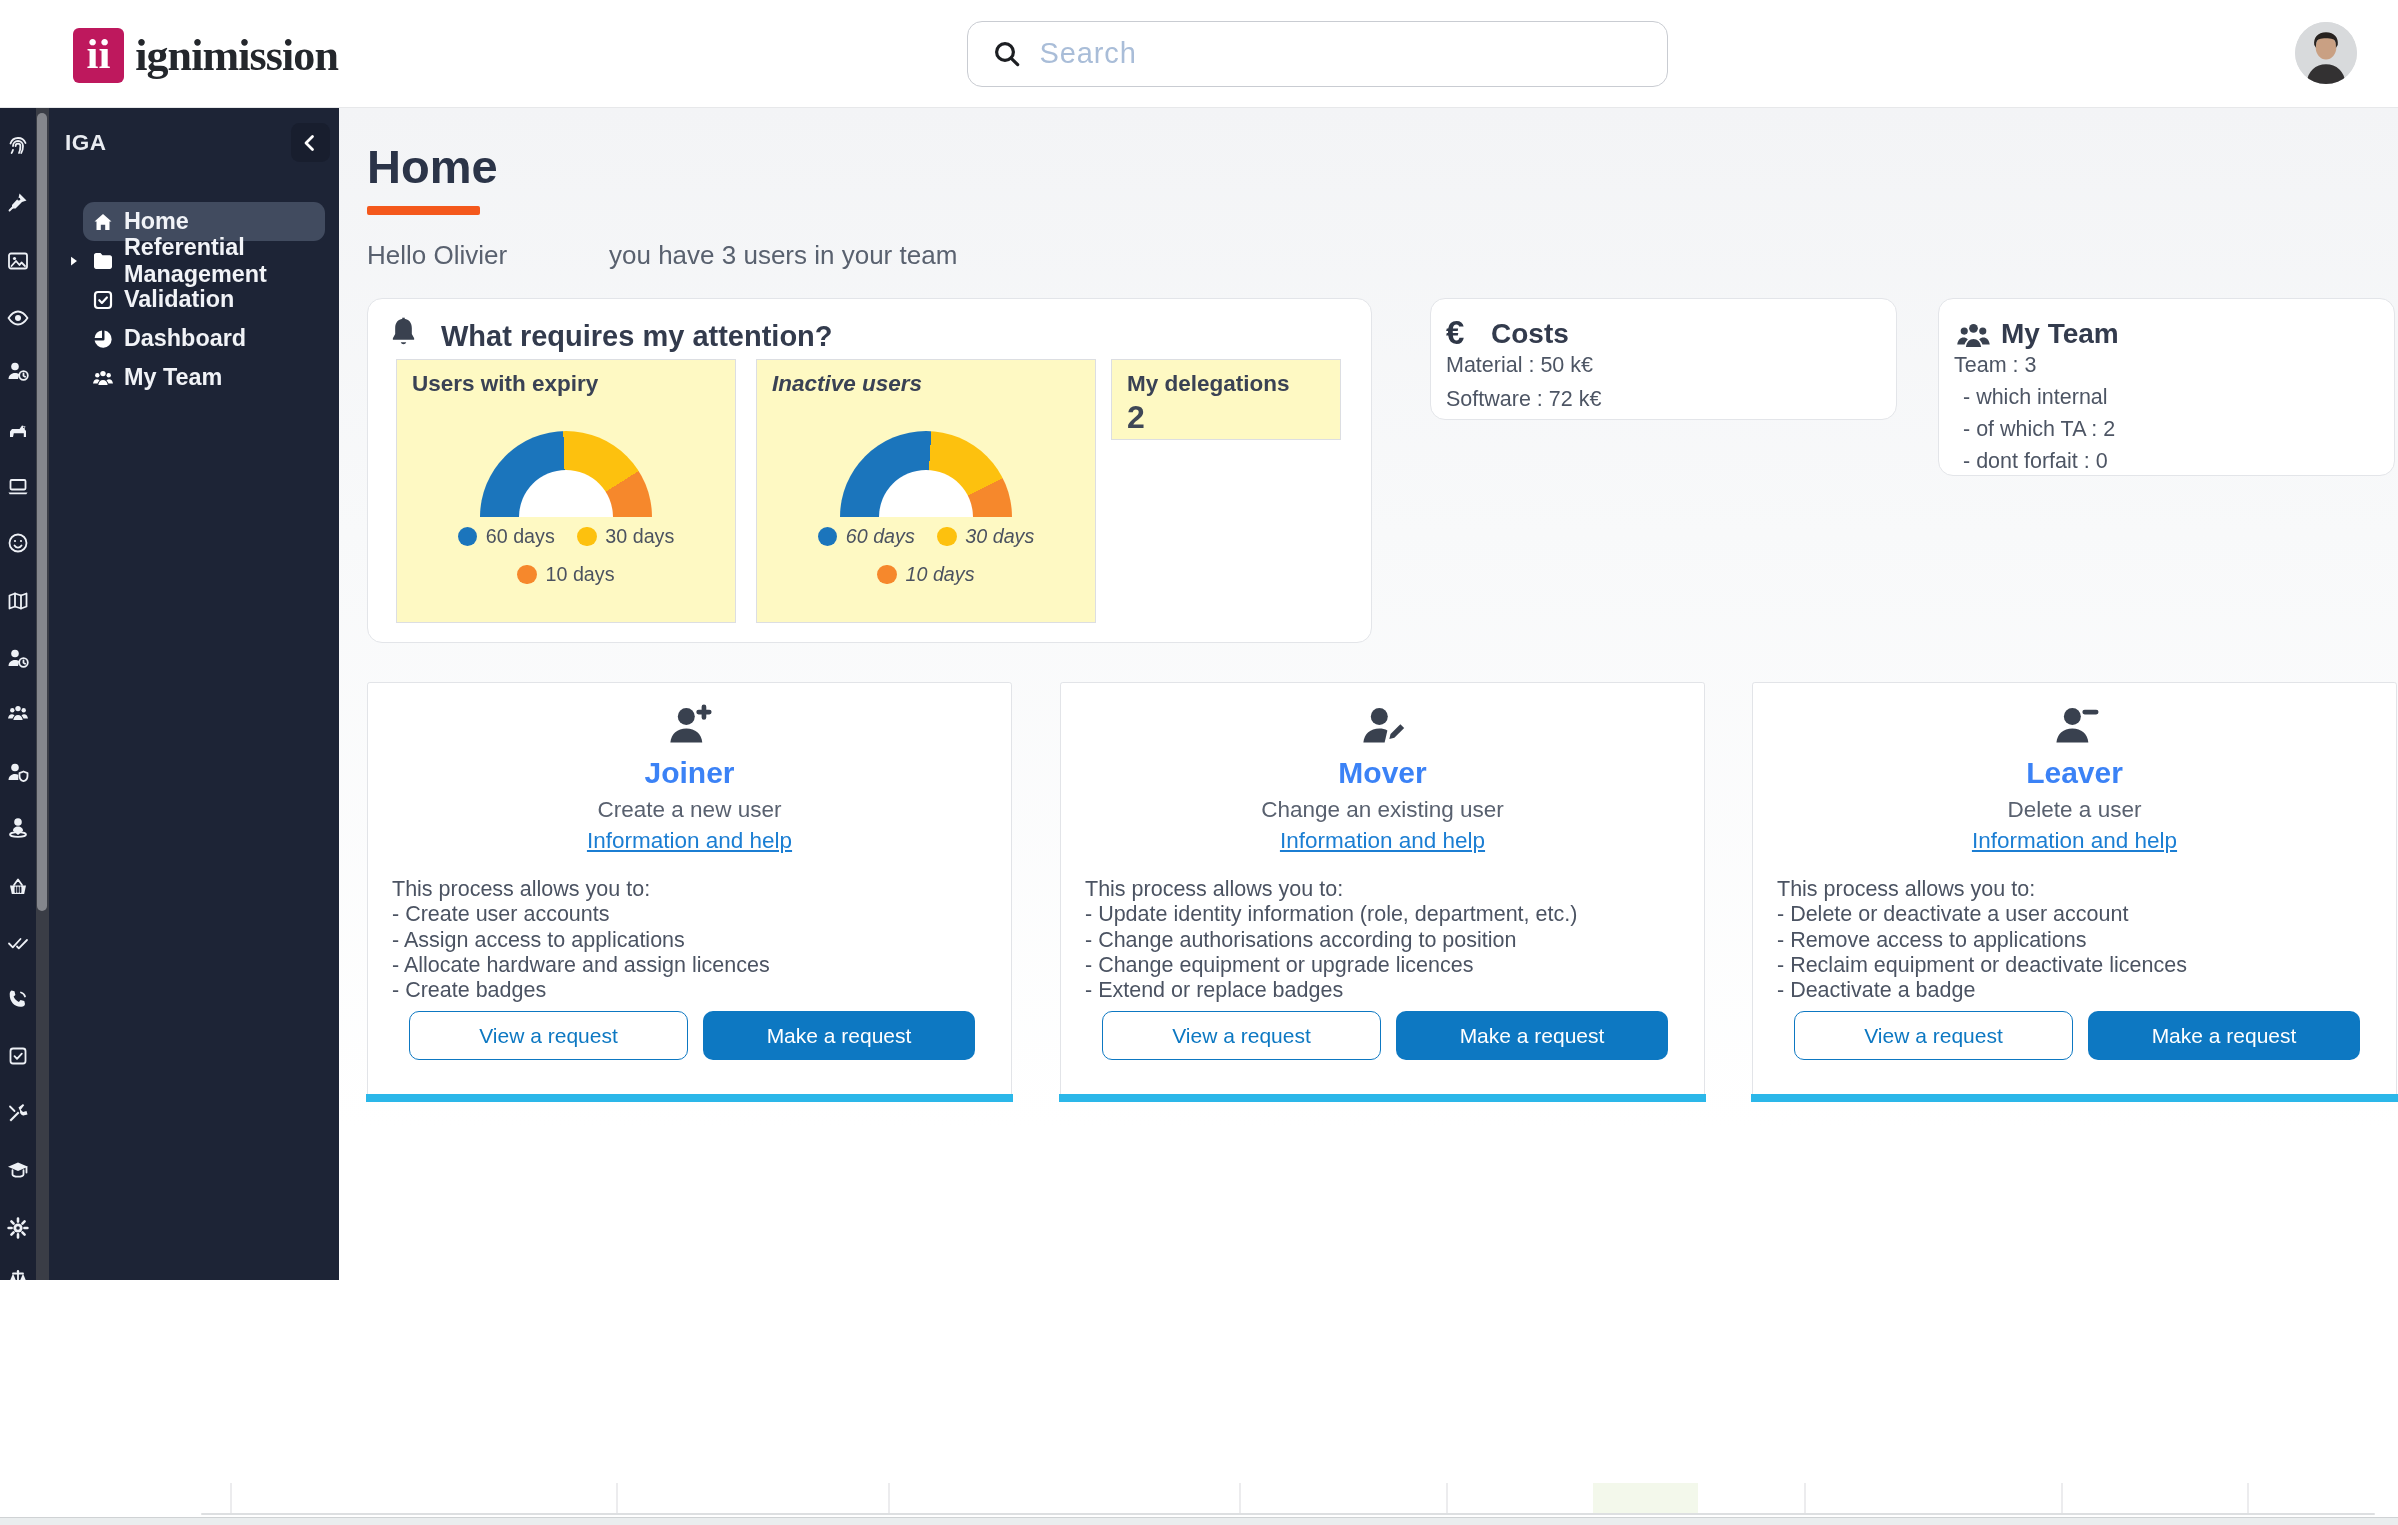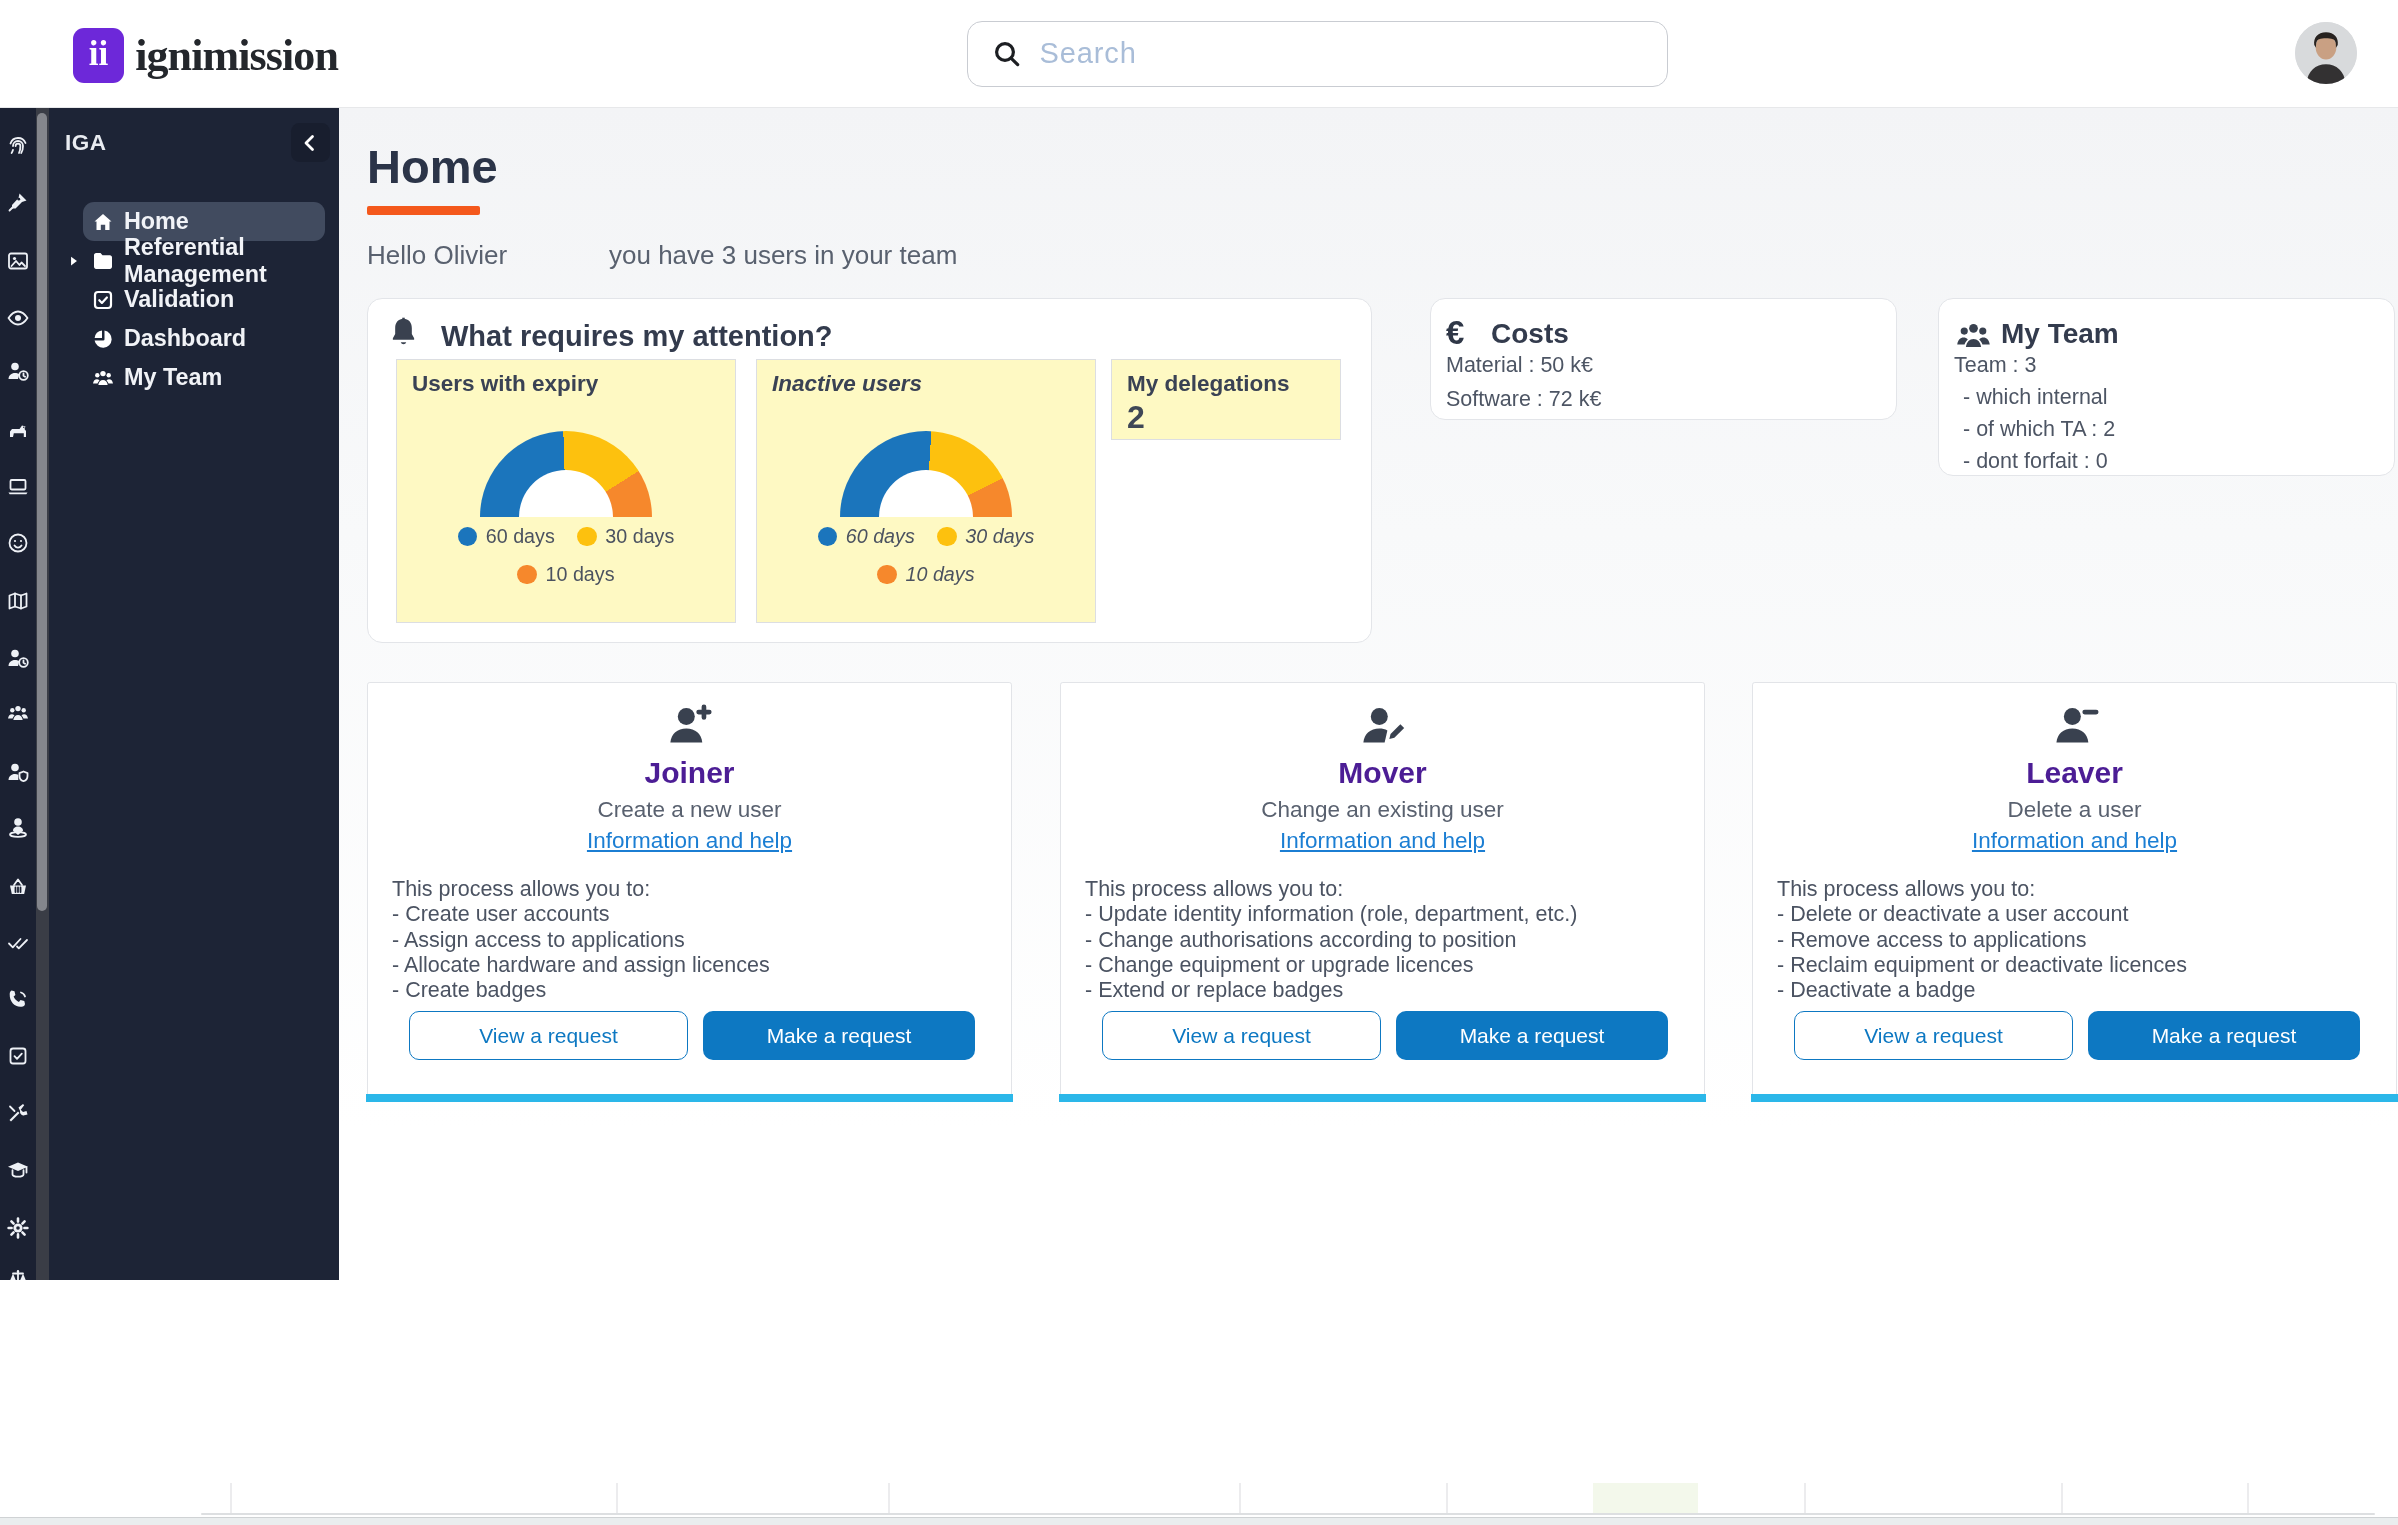--- a/index.html
+++ b/index.html
@@ -3,22 +3,22 @@
 <meta charset="utf-8">
 <style>
   html,body{margin:0;padding:0;background:#fff;}
   #app{position:relative;width:2399px;height:1525px;overflow:hidden;background:#ffffff;
        font-family:"Liberation Sans",sans-serif;}
 
   
   .header{position:absolute;left:0;top:0;width:2399px;height:107px;background:#ffffff;
           border-bottom:0.9px solid #e7e8ea;z-index:6;}
   .logo{position:absolute;left:73px;top:28px;display:flex;align-items:center;gap:11.2px;}
-  .logo-mark{width:51px;height:51px;background:#6d28d9;border-radius:11px;color:#fff;
-             font-family:"Liberation Serif",serif;font-weight:bold;font-size:35px;
+  .logo-mark{width:51px;height:51px;background:#be185d;border-radius:6px;color:#fff;
+             font-family:"Liberation Serif",serif;font-weight:bold;font-size:43px;
              display:flex;align-items:center;justify-content:center;padding-bottom:3.7px;}
   .logo-text{font-family:"Liberation Serif",serif;font-weight:bold;font-size:44px;
              color:#24272c;letter-spacing:-0.9px;}
   .search{position:absolute;left:967px;top:20.6px;width:701px;height:66px;background:#fff;
           border:1.9px solid #c9ccd2;border-radius:15px;display:flex;align-items:center;
           padding-left:22.5px;gap:15px;box-sizing:border-box;}
   .search input{border:none;outline:none;flex:1;font-size:29px;color:#4a5a75;background:transparent;
                 font-family:"Liberation Sans",sans-serif;}
   .search input::placeholder{color:#a9bdd8;letter-spacing:0.9px;}
   .avatar{position:absolute;left:2295px;top:21.5px;width:62px;height:62px;border-radius:50%;
@@ -71,21 +71,21 @@
   .costs-line{position:absolute;left:15px;font-size:21.5px;color:#4d5564;}
 
   .team-card{left:1938px;top:298px;width:457px;height:178px;}
   .team-icon{position:absolute;left:15px;top:17px;line-height:0;}
   .team-title{position:absolute;left:62px;top:19px;font-size:28px;font-weight:bold;color:#333b4d;}
   .team-line{position:absolute;font-size:21.5px;color:#4d5564;}
 
   .process-card{position:absolute;top:682px;width:645px;height:419px;background:#fff;
                 border:1.9px solid #e2e4e8;border-radius:2.8px;box-sizing:border-box;}
   .pc-icon{position:absolute;left:0;top:17px;width:100%;display:flex;justify-content:center;line-height:0;}
-  .pc-title{position:absolute;left:0;top:73px;width:100%;text-align:center;font-size:30px;font-weight:bold;color:#4c1d95;}
+  .pc-title{position:absolute;left:0;top:73px;width:100%;text-align:center;font-size:30px;font-weight:bold;color:#3b82f6;}
   .pc-sub{position:absolute;left:0;top:114px;width:100%;text-align:center;font-size:22.5px;color:#59616f;}
   .pc-link{position:absolute;left:0;top:145px;width:100%;text-align:center;font-size:22.5px;color:#1b7ed3;
            text-decoration:underline;cursor:pointer;}
   .pc-intro{position:absolute;left:24px;top:194px;font-size:21.5px;color:#4b5362;}
   .pc-item{position:absolute;left:24px;font-size:21.5px;color:#4b5362;}
   .pc-btn{position:absolute;top:328px;height:49px;font-size:21px;font-family:"Liberation Sans",sans-serif;
           border-radius:10px;cursor:pointer;}
   .pc-btn.view{left:41px;width:279px;background:#fff;color:#0d78c2;border:1.9px solid #0d78c2;}
   .pc-btn.make{left:335px;width:272px;background:#0d78c2;color:#fff;border:none;}
   .pc-strip{position:absolute;left:-1.9px;bottom:-1.9px;width:calc(100% + 3.7px);height:8.4px;background:#2bb7e9;}

